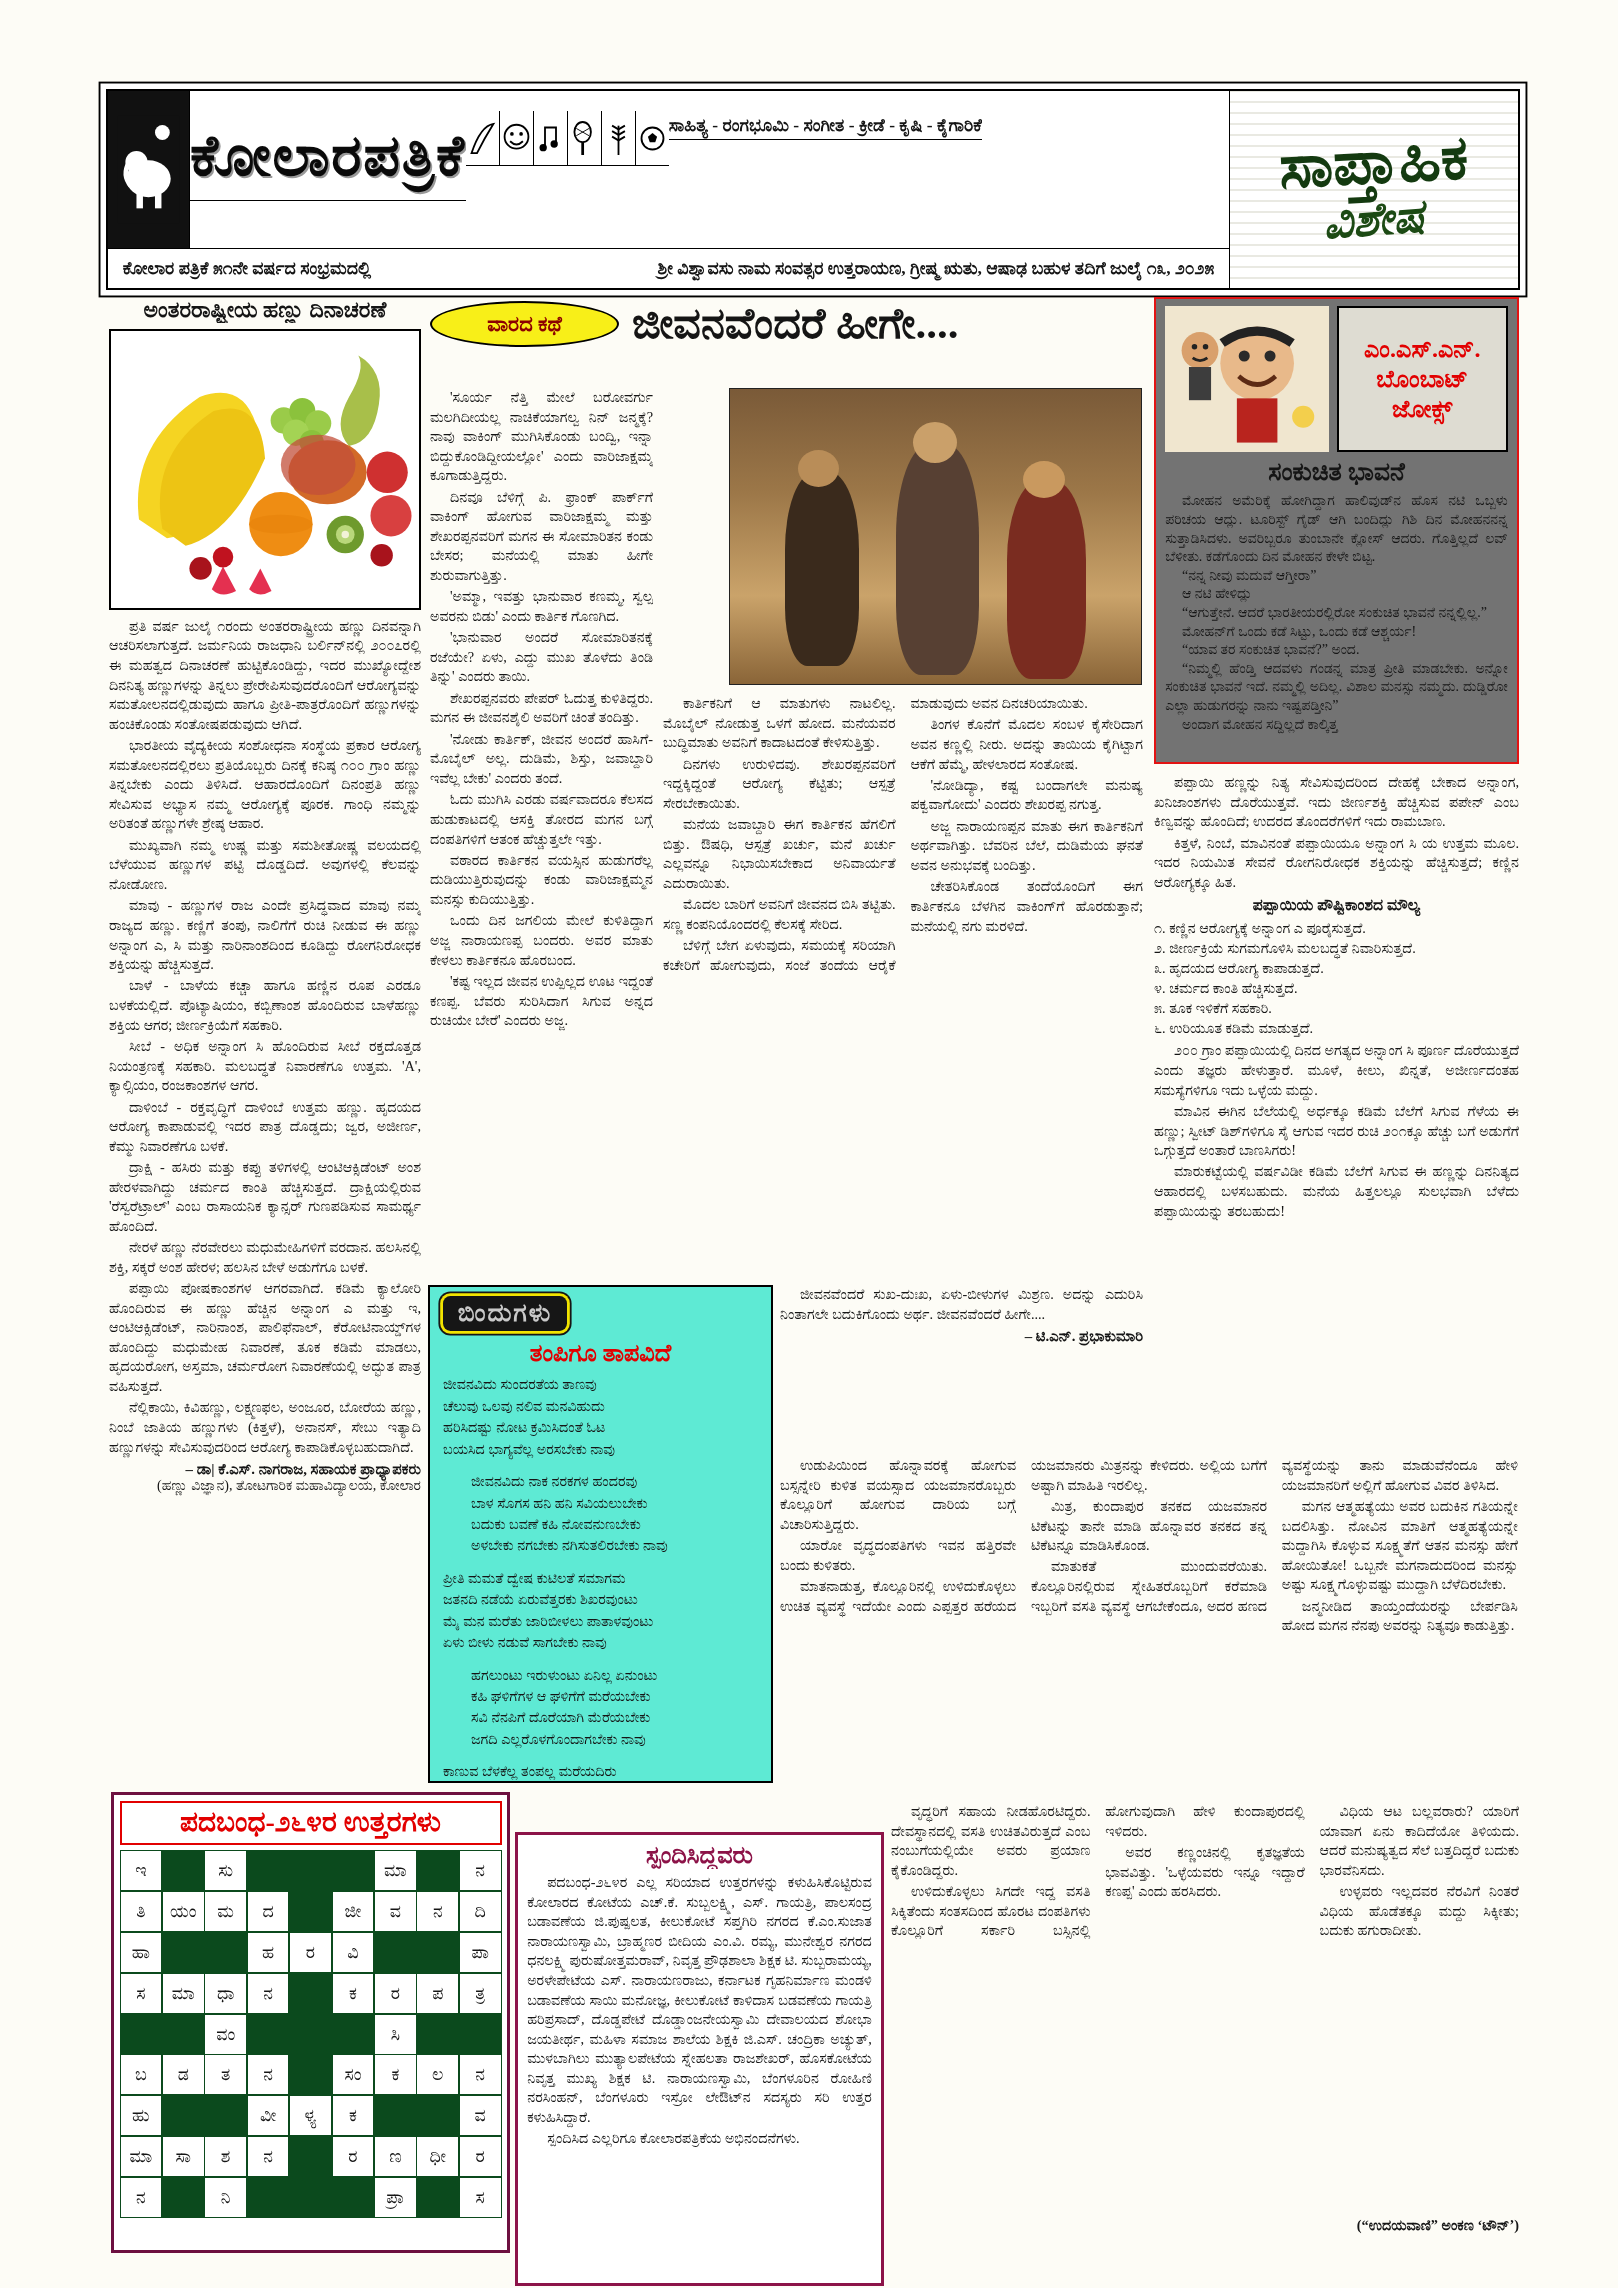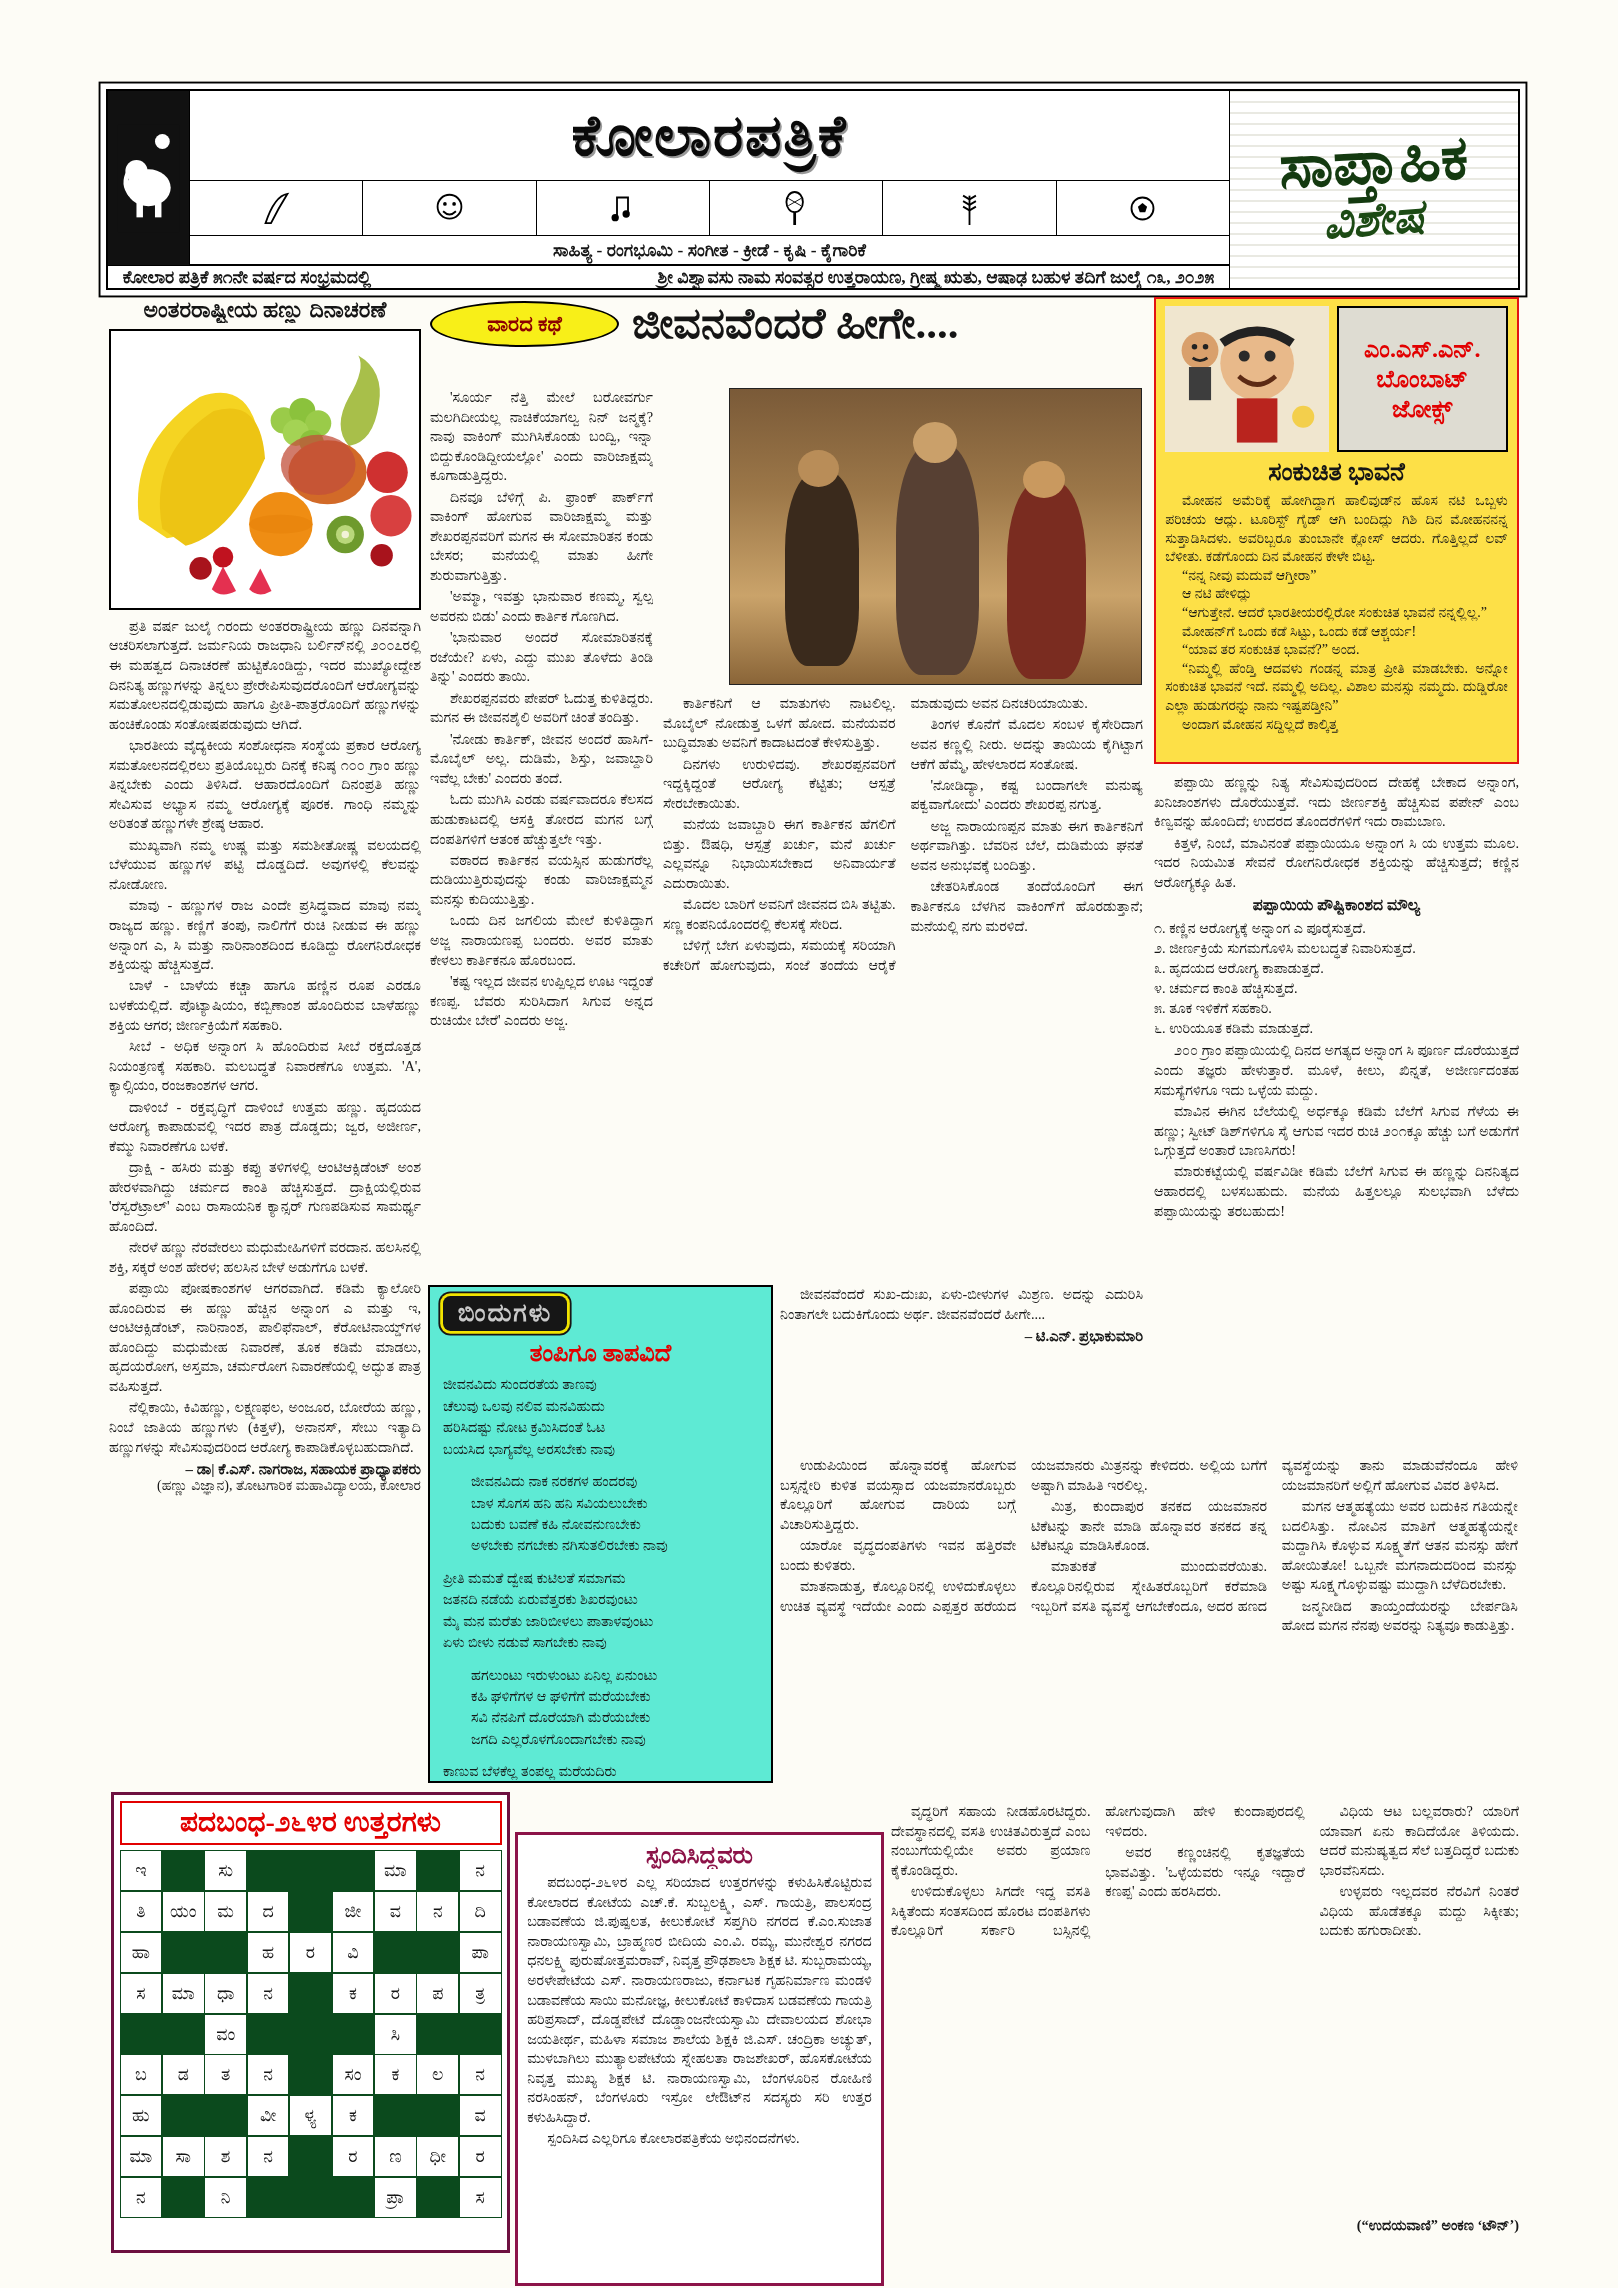--- a/index.html
+++ b/index.html
@@ -7,21 +7,21 @@
         font-family:"Liberation Serif", serif;color:#151515;overflow:hidden;}
   .abs{position:absolute;box-sizing:border-box;}
   .just{text-align:justify;}
   .hide-ov{overflow:hidden;}
 
   
   .masthead{border:2.8px solid #000;box-shadow:0 0 0 5.5px #fff,0 0 0 7.4px #000;background:#fff;display:flex;}
   .mast-left{flex:1;display:flex;flex-direction:column;border-right:1.8px solid #000;}
   .mast-toprow{flex:1;display:flex;}
   .elephant-box{width:81px;background:#111;border-right:1.8px solid #000;display:flex;align-items:center;justify-content:center;}
-  .mast-center{flex:1;display:flex;flex-direction:column;}
+  .mast-center{flex:1;display:flex;flex-direction:row;margin-top:20px;}
   .paper-title{height:89px;display:flex;align-items:center;justify-content:center;
      font-size:57px;font-weight:bold;letter-spacing:1.8px;color:#0a0a0a;
      text-shadow:1.8px 1.8px 0 #999;white-space:nowrap;overflow:hidden;border-bottom:1.8px solid #000;}
   .doodle-band{height:54px;display:flex;border-bottom:1.8px solid #000;}
   .doodle{flex:1;border-right:0.9px solid #000;display:flex;align-items:center;justify-content:center;}
   .doodle:last-child{border-right:none;}
   .fields-strip{height:28px;display:flex;align-items:center;justify-content:center;
      font-size:17.5px;font-weight:bold;border-bottom:1.8px solid #000;white-space:nowrap;overflow:hidden;}
   .dateline{height:39px;display:flex;align-items:center;justify-content:space-between;
      padding:0 14.8px;font-size:17.5px;font-weight:bold;white-space:nowrap;overflow:hidden;}
@@ -47,21 +47,21 @@
      font-size:21px;font-weight:bold;color:#8c0000;}
   .story-headline{flex:1;font-size:43px;font-weight:bold;white-space:nowrap;overflow:hidden;line-height:1.05;}
   .story-photo{border:1.8px solid #222;background:
       linear-gradient(180deg,#7a5a38 0%,#9c7748 35%,#caa36a 70%,#8a6538 100%);}
   .fig{position:absolute;border-radius:40% 40% 30% 30%;}
   .story-col{font-size:14.3px;line-height:1.37;}
   .cols2{columns:2;column-gap:14.8px;}
   .cols3{columns:3;column-gap:14.8px;}
 
   
-  .jokes{border:2.8px solid #e21313;background:#fde047;padding:7.4px 9.2px;}
+  .jokes{border:2.8px solid #e21313;background:#737373;padding:7.4px 9.2px;}
   .jokes-top{display:flex;gap:7.4px;margin-bottom:5.5px;}
   .caricature{width:164px;height:146px;background:#f6ecd9;flex:none;}
   .jokes-brand{flex:1;border:2.8px solid #000;background:#dedcd2;display:flex;flex-direction:column;
      align-items:center;justify-content:center;gap:3.7px;}
   .jokes-brand div{color:#e20000;font-weight:bold;font-size:24px;line-height:1.1;white-space:nowrap;}
   .jokes-title{text-align:center;font-size:25px;font-weight:bold;margin:1.8px 0 5.5px 0;}
   .jokes p{margin:0;font-size:14px;line-height:1.33;text-indent:1.2em;}
 
   
   .papaya-head{font-size:36px;font-weight:bold;white-space:nowrap;overflow:hidden;margin-bottom:5.5px;}

